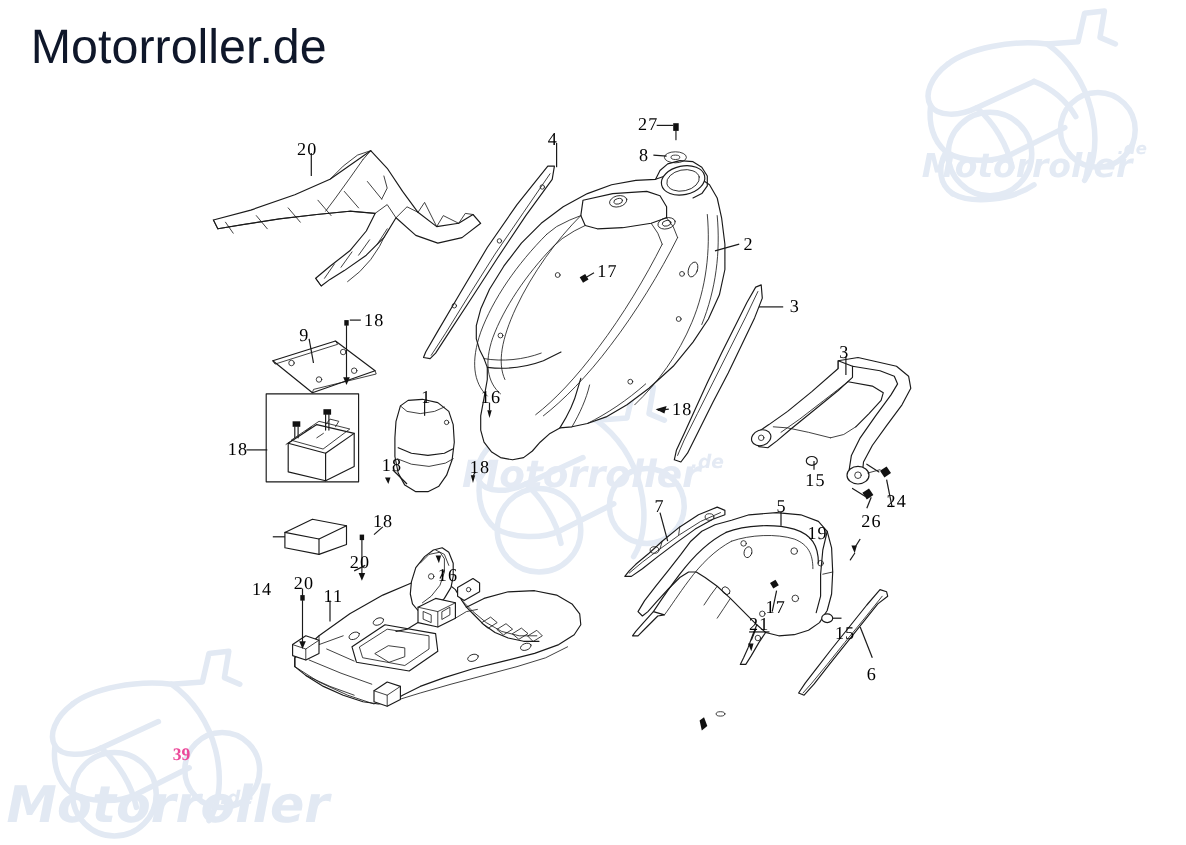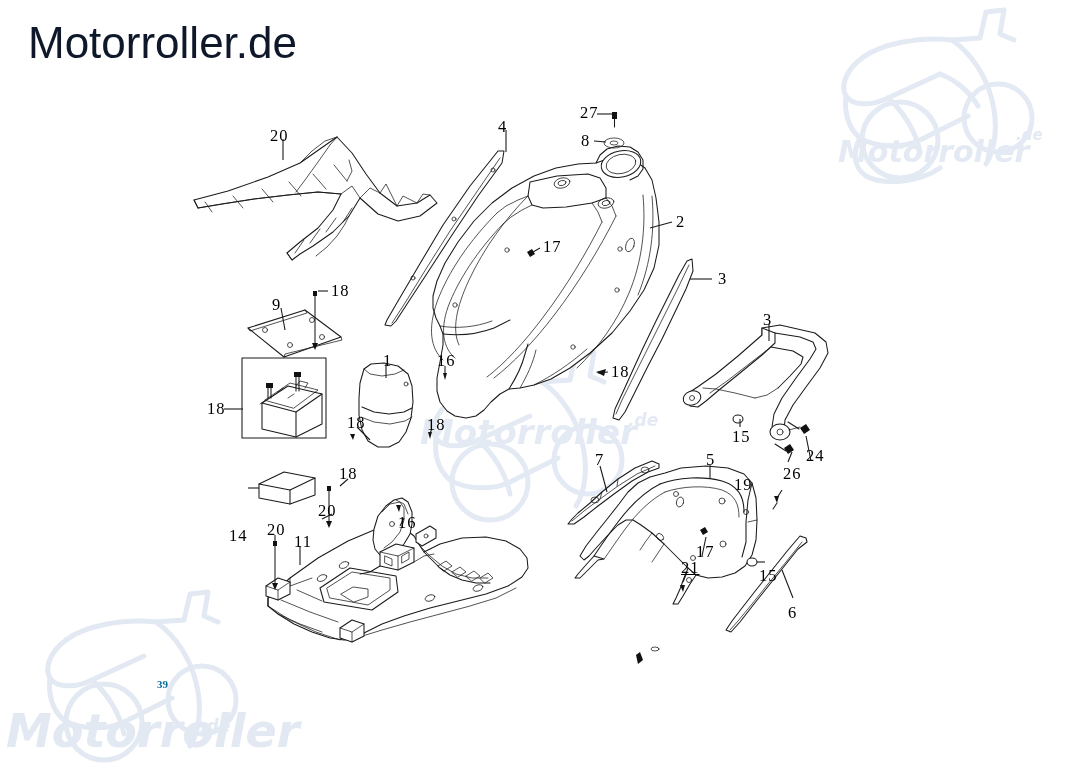--- a/index.html
+++ b/index.html
@@ -49,21 +49,21 @@
   .fillw-t{fill:#ffffff;stroke:#1a1a1a;stroke-width:0.75;stroke-linejoin:round;}
   .solid{fill:#111;stroke:none;}
   .wmk{fill:none;stroke:#e3eaf4;stroke-width:5;stroke-linecap:round;stroke-linejoin:round;}
   .wmk2{fill:none;stroke:#e2e9f3;stroke-width:5;stroke-linecap:round;stroke-linejoin:round;}
   .lead{fill:none;stroke:#1a1a1a;stroke-width:1.1;stroke-linecap:butt;}
 
   
   .cal{position:absolute;font-family:"Liberation Serif",serif;font-size:16.5px;
        color:#000;letter-spacing:1px;line-height:1;white-space:nowrap;}
   #page-number{position:absolute;left:157px;top:678px;font-family:"Liberation Serif",serif;
-       font-size:11px;font-weight:bold;color:#0369a1;}
+       font-size:16px;font-weight:bold;color:#ec4899;}
 </style>
 </head>
 <body>
 
 <div id="page">
 
   <svg class="layer" viewBox="0 0 1078 768">
     <g class="wmk">
       <path d="M862 58 C 880 44, 920 36, 952 40 L 980 38 L 986 12 L 1004 10 L 1000 34 L 1014 40"></path>
       <path d="M952 40 C 972 54, 986 76, 992 100 C 998 124, 996 148, 986 164"></path>

